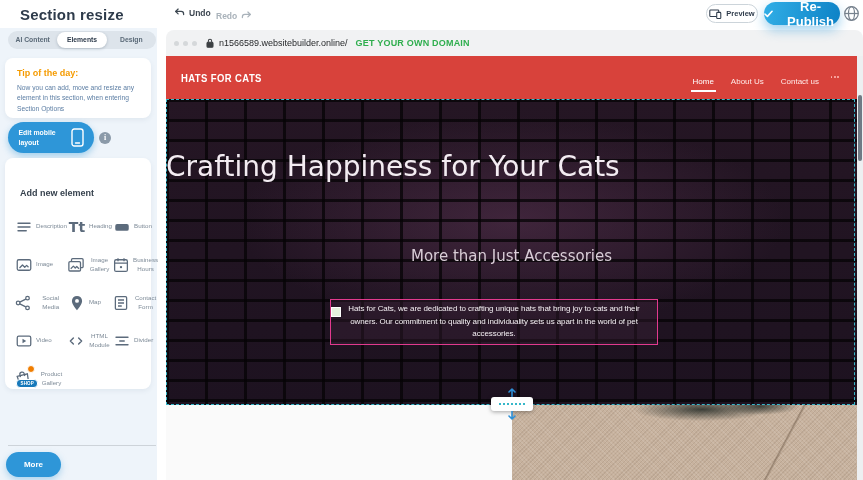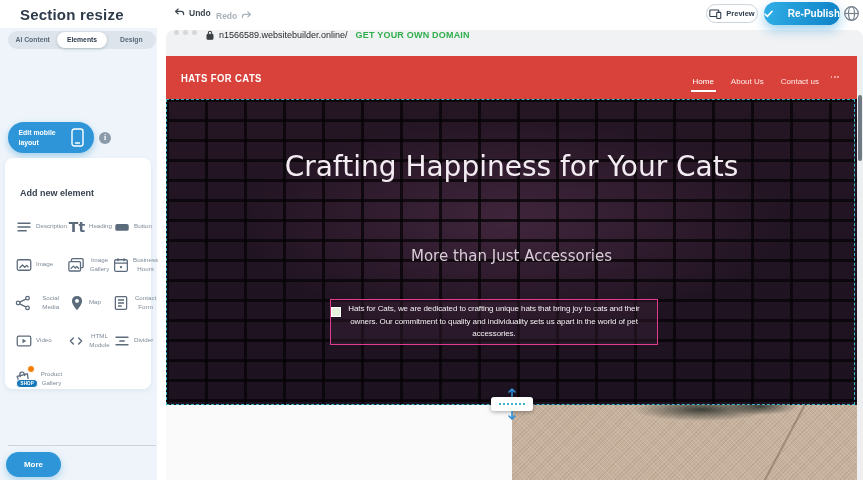--- a/index.html
+++ b/index.html
@@ -6,21 +6,21 @@
   body{margin:0;background:#fff}
   .app{position:relative;width:863px;height:480px;background:#ffffff;font-family:"Liberation Sans",sans-serif;overflow:hidden}
   .abs{position:absolute}
 
   
   .topbar{left:0;top:0;width:863px;height:28px;background:#ffffff;z-index:30}
   .page-title{left:20px;top:6px;font-size:15px;font-weight:bold;color:#2e3b4b;letter-spacing:.2px}
   .undo-group{left:174px;top:7px;display:flex;align-items:center;gap:4px;font-size:8.5px;font-weight:bold;color:#3d4751;cursor:pointer}
   .redo-group{left:216px;top:10px;display:flex;align-items:center;gap:4px;font-size:8.5px;font-weight:bold;color:#a9b2ba;cursor:pointer}
   .preview-btn{left:706px;top:4px;width:52px;height:19px;border:1px solid #ccd4da;border-radius:10px;background:#fff;display:flex;align-items:center;justify-content:center;gap:4px;font-size:7.5px;font-weight:bold;color:#2e3b4b;cursor:pointer}
-  .republish-btn{left:764px;top:2px;width:76px;height:23px;border:none;border-radius:12px;background:linear-gradient(100deg,#31aee6 0%,#0d82c6 100%);box-shadow:0 5px 12px rgba(41,152,219,.45);display:flex;align-items:center;justify-content:space-between;gap:8px;font-size:10px;font-weight:bold;color:#fff;cursor:pointer}
+  .republish-btn{left:764px;top:2px;width:76px;height:23px;border:none;border-radius:12px;background:linear-gradient(100deg,#31aee6 0%,#0d82c6 100%);box-shadow:0 5px 12px rgba(41,152,219,.45);display:flex;align-items:center;justify-content:space-between;gap:8px;font-size:13px;font-weight:bold;color:#fff;cursor:pointer}
   .globe-btn{left:843px;top:5px;width:17px;height:17px;color:#77828e;cursor:pointer}
 
   
   .sidebar{left:0;top:28px;width:157px;height:452px;background:#eef4fa}
   .tabs{left:8px;top:3px;width:148px;height:18px;background:#dde4eb;border-radius:9px;display:flex;align-items:center}
   .tab{flex:1;text-align:center;font-size:6.8px;font-weight:bold;color:#48566485;height:18px;line-height:18px;cursor:pointer;color:#5b6a78}
   .tab.active{background:#fff;border-radius:9px;height:16px;line-height:16px;box-shadow:0 1px 3px rgba(40,60,80,.25);color:#2e3b4b}
   .tip-card{left:5px;top:30px;width:146px;height:60px;background:#fff;border-radius:8px;box-shadow:0 2px 5px rgba(60,90,120,.08);padding:10px 12px}
   .tip-title{font-size:9px;font-weight:bold;color:#f59b00;margin-bottom:5px}
   .tip-body{font-size:6.7px;line-height:1.55;color:#5b7da3}
@@ -34,42 +34,42 @@
   .el-icon{width:20px;height:20px;display:flex;align-items:center;justify-content:center;color:#5c6b7c}
   .el-label{font-size:6.2px;color:#7d8a97;text-align:center;line-height:1.35;max-width:42px}
   .tt-glyph{font-size:14px;font-weight:bold;color:#5c6b7c;font-family:"DejaVu Sans",sans-serif}
   .pg-wrap{position:relative;width:20px;height:20px}
   .pg-dot{position:absolute;right:-1px;top:-4px;width:8px;height:8px;border-radius:50%;background:#f07d00;border:1px solid #fff}
   .pg-shop{position:absolute;right:-4px;bottom:1px;background:#1779ba;color:#fff;font-size:4.5px;font-weight:bold;padding:1px 3px;border-radius:4px;border:1px solid #fff;letter-spacing:.2px}
   .sidebar-divider{left:8px;top:417px;width:148px;height:1px;background:#cdd3d9}
   .done-btn{left:6px;top:424px;width:55px;height:25px;border:none;border-radius:13px;background:#2e96d8;box-shadow:0 3px 7px rgba(46,150,216,.35);color:#fff;font-size:8px;font-weight:bold;cursor:pointer}
 
   
-  .browser-bar{left:166px;top:30px;width:697px;height:26px;background:#f1f2f3;border-radius:8px 8px 0 0;display:flex;align-items:flex-start}
+  .browser-bar{left:166px;top:30px;width:697px;height:26px;background:#f1f2f3;border-radius:8px 8px 0 0;display:flex;align-items:center}
   .traffic-dots{display:flex;gap:4px;margin-left:8px}
   .traffic-dots i{width:5px;height:5px;border-radius:50%;background:#d5d8da}
   .lock-icon{margin-left:9px;color:#3c4043}
   .url-text{margin-left:5px;font-size:9px;color:#27292b}
   .domain-cta{margin-left:8px;font-size:9px;font-weight:bold;color:#2fae4e;letter-spacing:.2px;cursor:pointer}
 
   .site-header{left:166px;top:56px;width:691px;height:43px;background:#d8423b;display:flex;align-items:center}
   .site-logo{margin-left:15px;font-size:9.5px;font-weight:bold;color:#fff;letter-spacing:.4px;font-family:"Liberation Sans",sans-serif;transform:scaleY(1.15)}
   .site-nav{position:absolute;right:38px;top:0;height:50px;display:flex;align-items:center;gap:17px}
   .nav-link{font-size:8px;color:#ffe9e7;cursor:pointer;position:relative;padding:4px 0}
   .nav-link.active{color:#fff}
   .nav-link.active:after{content:"";position:absolute;left:-2px;right:-2px;bottom:-2px;height:1.5px;background:#fff}
   .nav-more{position:absolute;right:18px;top:20px;display:flex;gap:1.5px;cursor:pointer}
   .nav-more i{width:1.8px;height:1.8px;border-radius:50%;background:#ffb9b4}
 
   .hero{left:166px;top:99px;width:691px;height:306px;background-color:#1a1119;background-image:
       repeating-linear-gradient(to right, rgba(5,3,5,.75) 0 3px, rgba(0,0,0,0) 3px 39px),
       repeating-linear-gradient(to bottom, rgba(5,3,5,.75) 0 3px, rgba(0,0,0,0) 3px 20px),
       radial-gradient(ellipse 55% 48% at 50% 40%, rgba(112,64,100,.38), rgba(0,0,0,0) 72%),
       linear-gradient(180deg,#251624,#1d1220);overflow:hidden}
-  .hero-title{position:absolute;left:0;top:48px;width:100%;text-align:center;font-family:"DejaVu Sans",sans-serif;font-size:28px;line-height:1.45;color:#f3ecf2;font-weight:normal}
+  .hero-title{position:absolute;left:0;top:48px;width:100%;font-family:"DejaVu Sans",sans-serif;font-size:28px;line-height:1.45;color:#f3ecf2;font-weight:normal}
   .hero-subtitle{position:absolute;left:0;top:148px;width:100%;text-align:center;font-family:"DejaVu Sans",sans-serif;font-size:15px;color:#d9cdd7}
   .hero-textbox{position:absolute;left:164px;top:200px;width:328px;height:46px;border:1.5px solid #e23a8e;background:rgba(70,40,62,.30);display:flex;align-items:center;justify-content:center;padding:20px 8px}
   .hero-paragraph{font-size:8px;line-height:1.6;color:#f5f0f4;text-align:center;letter-spacing:-.1px}
   .textbox-handle{position:absolute;left:0px;top:7px;width:10px;height:10px;background:#e4f1dc;border:1px solid #fff;box-shadow:0 0 2px rgba(0,0,0,.5)}
   .selection-outline{left:166px;top:99px;width:689px;height:306px;border:1px dashed #36b7c9;pointer-events:none;z-index:10}
 
   .below-left{left:166px;top:405px;width:346px;height:75px;background:#fafafa}
   .carpet{left:512px;top:405px;width:345px;height:75px;background-color:#c7b29e;background-image:
       radial-gradient(ellipse 95px 16px at 55% 6%, rgba(52,56,50,.95), rgba(52,56,50,0) 72%),
       radial-gradient(ellipse 55px 12px at 72% 2%, rgba(52,56,50,.9), rgba(52,56,50,0) 70%),
@@ -144,20 +144,24 @@
   </div>
 
   <div class="abs sidebar">
 
     <div class="abs tabs">
       <div class="tab">AI Content</div>
       <div class="tab active">Elements</div>
       <div class="tab">Design</div>
     </div>
 
+    <div class="abs tip-card">
+      <div class="tip-title">Tip of the day:</div>
+      <div class="tip-body">Now you can add, move and resize any element in this section, when entering Section Options</div>
+    </div>
 
     <button class="abs edit-mobile-btn">
       <span>Edit mobile layout</span>
       <svg width="13" height="19" viewBox="0 0 13 19" fill="none" stroke="#ffffff" stroke-width="1.4">
           <rect x="1" y="1" width="11" height="17" rx="2.2"></rect>
           <path d="M4.5 15h4" stroke-linecap="round"></path>
         </svg>
     </button>
     <div class="abs info-btn">i</div>
 

